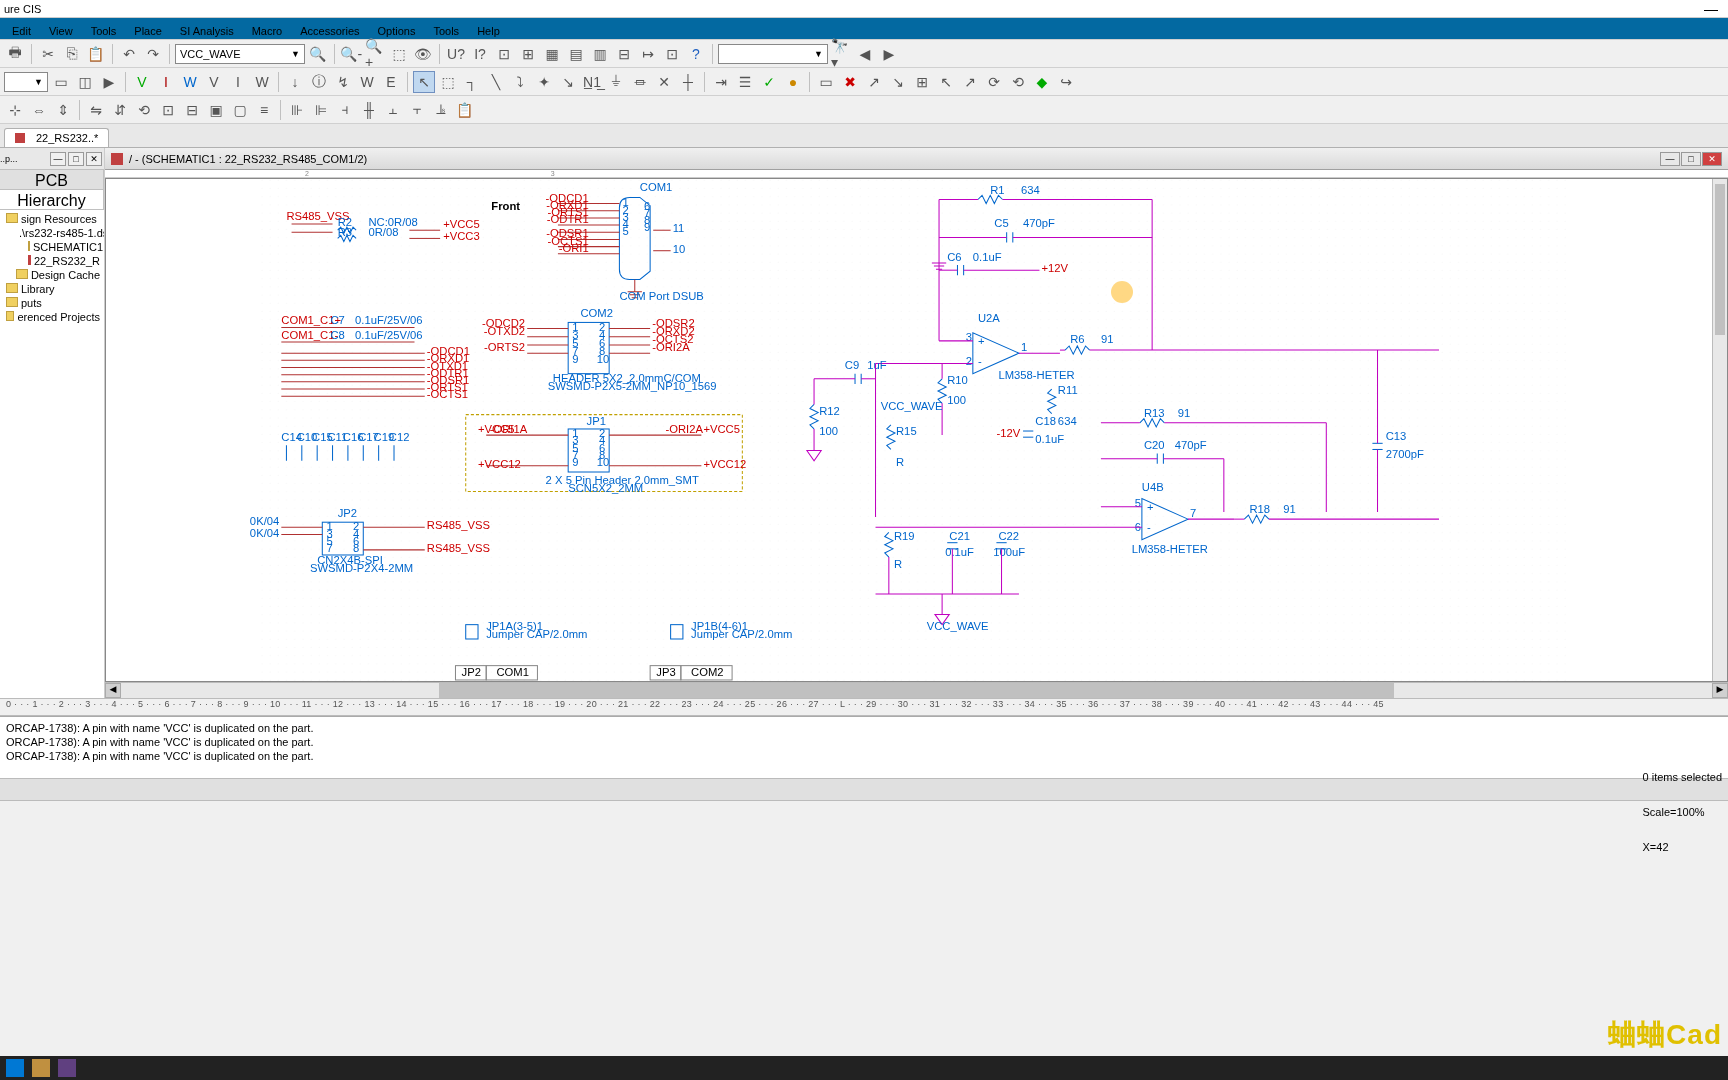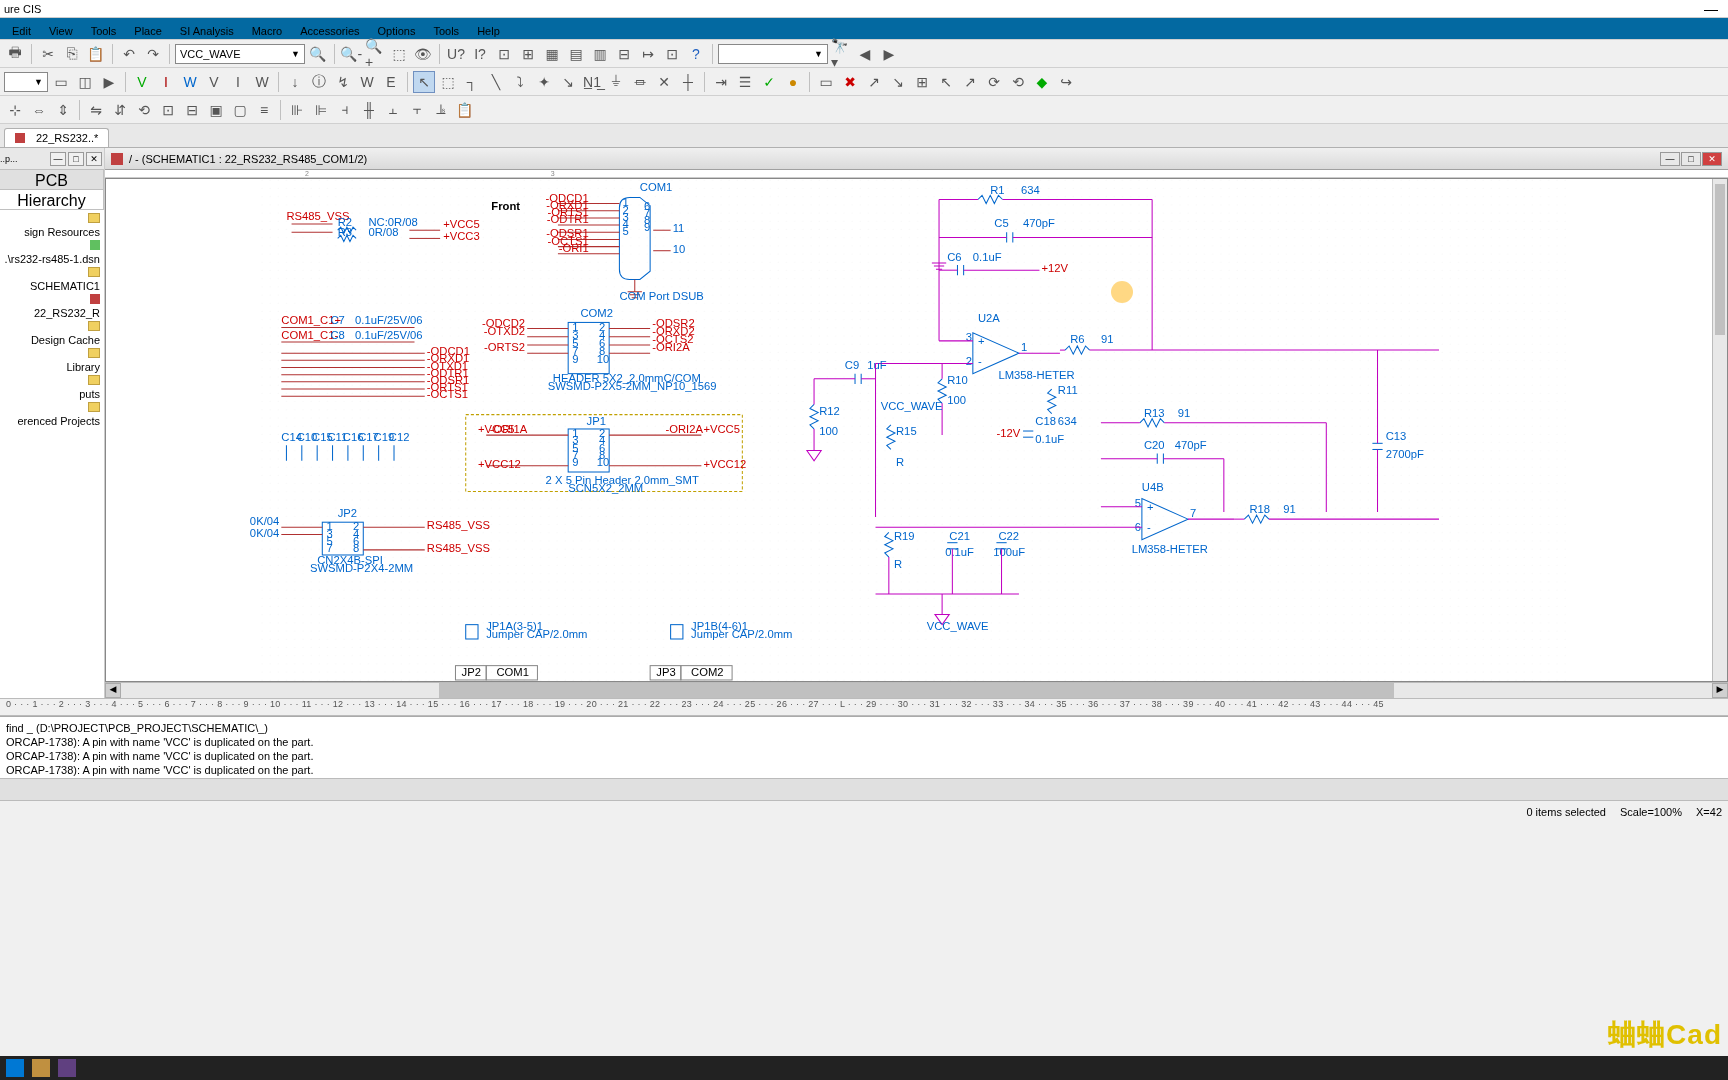--- a/index.html
+++ b/index.html
@@ -20,42 +20,42 @@
 .doc-tab { background: #fff; border: 1px solid #b0b0b0; border-bottom: none; padding: 3px 10px; display: flex; align-items: center; gap: 11px; border-radius: 3px 3px 0 0; }
 .doc-tab .ico { width: 10px; height: 10px; background: #c04040; display: inline-block; }
 .main-area { display: flex; height: 550px; }
 .side-panel { width: 105px; background: #fff; border-right: 1px solid #ccc; display: flex; flex-direction: column; position: relative; }
 .side-hdr { height: 22px; background: #e8e8e8; display: flex; justify-content: flex-end; align-items: center; gap: 2px; padding-right: 2px; border-bottom: 1px solid #c0c0c0; }
 .side-hdr .wbtn { width: 16px; height: 14px; border: 1px solid #999; background: #f0f0f0; font-size: 9px; display: flex; align-items: center; justify-content: center; }
 .side-tabs { height: 20px; display: flex; border-bottom: 1px solid #c0c0c0; }
 .side-tabs .stab { flex: 1; text-align: center; background: #e0e0e0; border-right: 1px solid #c0c0c0; padding: 2px; font-size: 16px; }
 .side-tabs .stab.active { background: #fff; font-weight: normal; }
 .tree { flex: 1; overflow: auto; padding: 2px; }
-.tree-item { padding: 1px 2px; font-size: 11px; white-space: nowrap; display: flex; align-items: flex-end; gap: 3px; flex-direction: column; }
+.tree-item { padding: 1px 2px; font-size: 11px; white-space: nowrap; display: flex; align-items: flex-start; gap: 3px; }
 .tree-item.l1 { padding-left: 4px; }
 .tree-item.l2 { padding-left: 14px; }
 .tree-item.l3 { padding-left: 26px; }
 .tree-item .fico { width: 12px; height: 10px; background: #f0d060; border: 1px solid #c0a040; display: inline-block; }
 .tree-item .pico { width: 10px; height: 10px; background: #60c060; display: inline-block; }
 .schem-area { flex: 1; background: #e0e0e0; position: relative; display: flex; flex-direction: column; }
 .schem-titlebar { height: 22px; background: linear-gradient(#f0f0f0,#dadada); display: flex; align-items: center; padding: 0 6px; border-bottom: 1px solid #a0a0a0; gap: 6px; }
 .schem-titlebar .ico { width: 12px; height: 12px; background: #c04040; }
 .schem-titlebar .wctrl { margin-left: auto; display: flex; gap: 1px; }
 .schem-titlebar .wctrl span { width: 20px; height: 14px; border: 1px solid #999; background: #e8e8e8; font-size: 9px; text-align: center; line-height: 12px; }
 .schem-titlebar .wctrl span.close { background: #d04040; color: #fff; }
 .canvas-wrap { flex: 1; background: #fff; position: relative; overflow: hidden; border: 1px solid #888; margin: 0; }
 .canvas { position: absolute; left: 0; top: 0; width: 100%; height: 100%; background: #fff; }
 .scroll-h { height: 16px; background: #e8e8e8; border-top: 1px solid #bbb; display: flex; }
 .scroll-h .track { flex: 1; position: relative; }
 .scroll-h .thumb { position: absolute; left: 20%; width: 60%; height: 100%; background: #c0c0c0; }
 .scroll-h .arr { width: 16px; background: #d0d0d0; border: 1px solid #aaa; text-align: center; font-size: 9px; }
 .ruler-area { height: 18px; background: #f0f0f0; border-top: 1px solid #bbb; border-bottom: 1px solid #bbb; font-size: 9px; padding-left: 6px; letter-spacing: .3px; color: #555; overflow: hidden; white-space: nowrap; }
 .log-area { background: #fff; height: 62px; border-top: 1px solid #aaa; padding: 4px 6px; font-size: 11px; line-height: 14px; overflow: auto; }
 .status-bar { height: 22px; background: #f0f0f0; border-top: 1px solid #bbb; display: flex; align-items: center; padding: 0 6px; font-size: 11px; }
-.status-bar .sr { margin-left: auto; display: flex; gap: 14px; }
+.status-bar .sr { margin-left: auto; display: flex; gap: 23px; flex-direction: column; }
 .taskbar { position: absolute; bottom: 0; left: 0; right: 0; height: 24px; background: #222; display: flex; align-items: center; gap: 8px; padding-left: 6px; }
 .taskbar .tbico { width: 18px; height: 18px; background: #4080c0; }
 .watermark { position: absolute; right: 6px; bottom: 26px; font-size: 28px; font-weight: bold; color: #e0c000; letter-spacing: 1px; }
 .cursor-highlight { position: absolute; width: 22px; height: 22px; border-radius: 50%; background: rgba(255,200,80,.7); pointer-events: none; }
 
 .canvas text { font-family: Arial; }
 </style>
 </head>
 <body>
 
@@ -688,21 +688,20 @@
           <div class="thumb"></div>
         </div>
       <div class="arr">▶</div>
     </div>
   </div>
 </div>
 
 <div class="ruler-area">0 · · · 1 · · · 2 · · · 3 · · · 4 · · · 5 · · · 6 · · · 7 · · · 8 · · · 9 · · · 10 · · · 11 · · · 12 · · · 13 · · · 14 · · · 15 · · · 16 · · · 17 · · · 18 · · · 19 · · · 20 · · · 21 · · · 22 · · · 23 · · · 24 · · · 25 · · · 26 · · · 27 · · · L · · · 29 · · · 30 · · · 31 · · · 32 · · · 33 · · · 34 · · · 35 · · · 36 · · · 37 · · · 38 · · · 39 · · · 40 · · · 41 · · · 42 · · · 43 · · · 44 · · · 45</div>
 
 <div class="log-area">
-  <div>find _ (D:\PROJECT\PCB_PROJECT\SCHEMATIC\_)</div>
   <div>ORCAP-1738): A pin with name 'VCC' is duplicated on the part.</div>
   <div>ORCAP-1738): A pin with name 'VCC' is duplicated on the part.</div>
   <div>ORCAP-1738): A pin with name 'VCC' is duplicated on the part.</div>
 </div>
 
 <div style="height:22px;background:#e0e0e0;border-top:1px solid #bbb"></div>
 
 <div class="status-bar">
   <div class="sr">
     <span>0 items selected</span>

